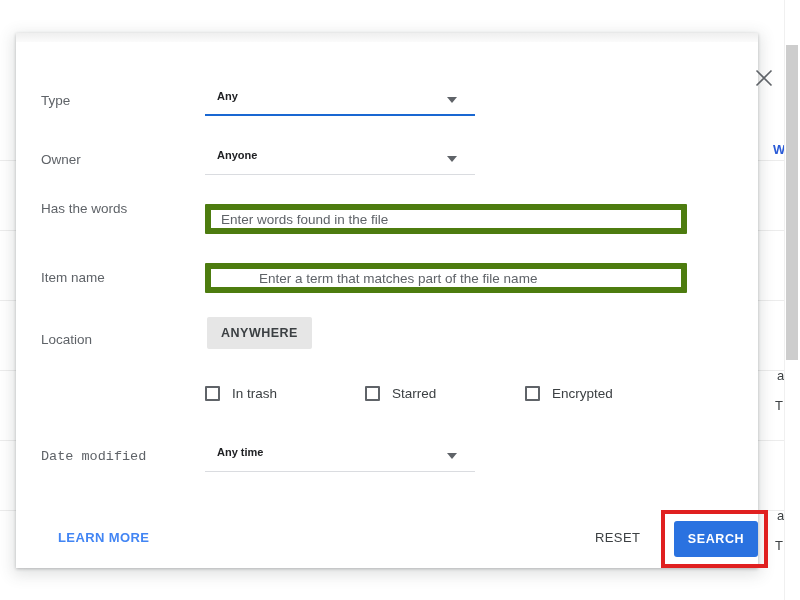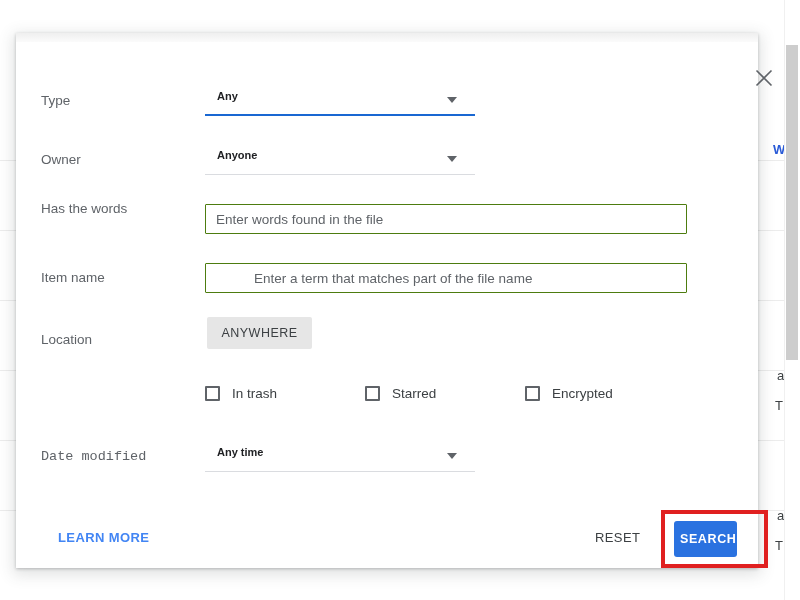--- a/index.html
+++ b/index.html
@@ -138,21 +138,21 @@
     height: 2px;
     background: #1967d2;
   }
 
   
   .text-input {
     position: absolute;
     left: 205px;
     width: 482px;
     height: 30px;
-    border: 1px solid #4d7c0f;
+    border: 6px solid #4d7c0f;
     background: #ffffff;
     box-sizing: border-box;
     font-family: "Liberation Sans", sans-serif;
     font-size: 13.5px;
     color: #202124;
     padding: 0 10px;
     outline: none;
     border-radius: 1px;
   }
   .text-input::placeholder {
@@ -168,21 +168,21 @@
     width: 105px;
     height: 32px;
     background: #e6e6e6;
     border: none;
     border-radius: 2px;
     font-family: "Liberation Sans", sans-serif;
     font-size: 12.5px;
     letter-spacing: 0.5px;
     color: #3c4043;
     cursor: pointer;
-    font-weight: normal;
+    font-weight: bold;
   }
 
   
   .checkbox-item {
     position: absolute;
     top: 383px;
     height: 20px;
     display: flex;
     align-items: center;
     cursor: pointer;
@@ -235,21 +235,21 @@
     width: 107px;
     height: 58px;
     border: 4px solid #e02020;
     box-sizing: border-box;
     pointer-events: none;
   }
   #search-button {
     position: absolute;
     left: 674px;
     top: 521px;
-    width: 63px;
+    width: 84px;
     height: 36px;
     background: #2a72e0;
     border: none;
     border-radius: 3px;
     color: #ffffff;
     font-family: "Liberation Sans", sans-serif;
     font-size: 12.5px;
     font-weight: bold;
     letter-spacing: 0.6px;
     cursor: pointer;

